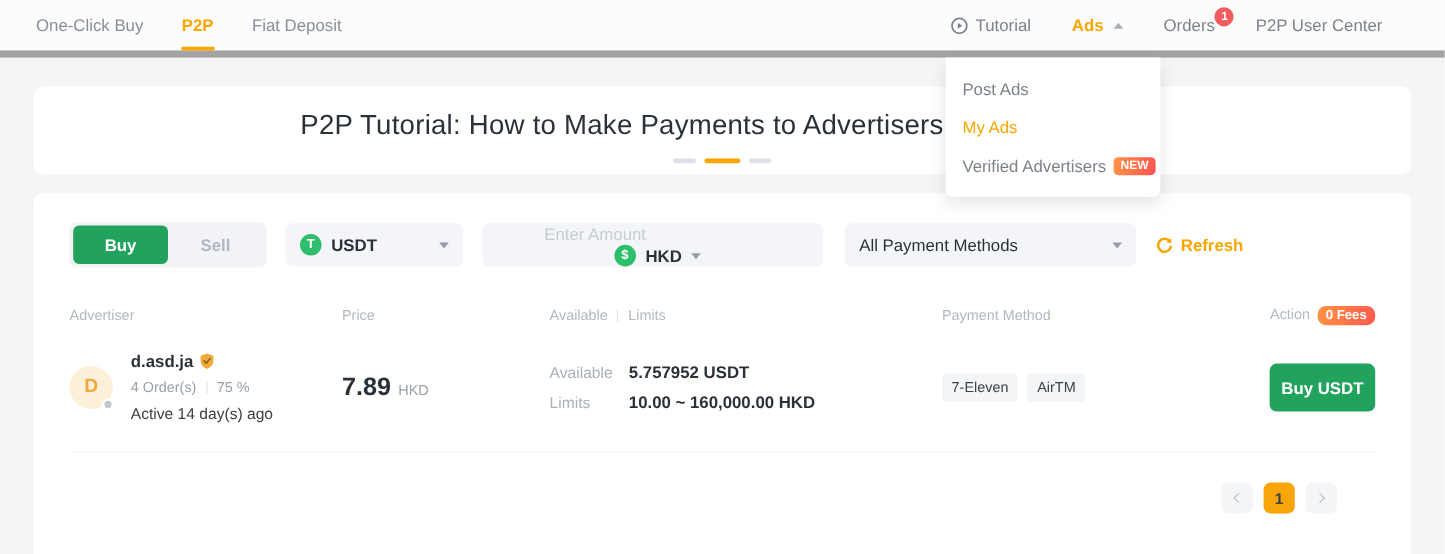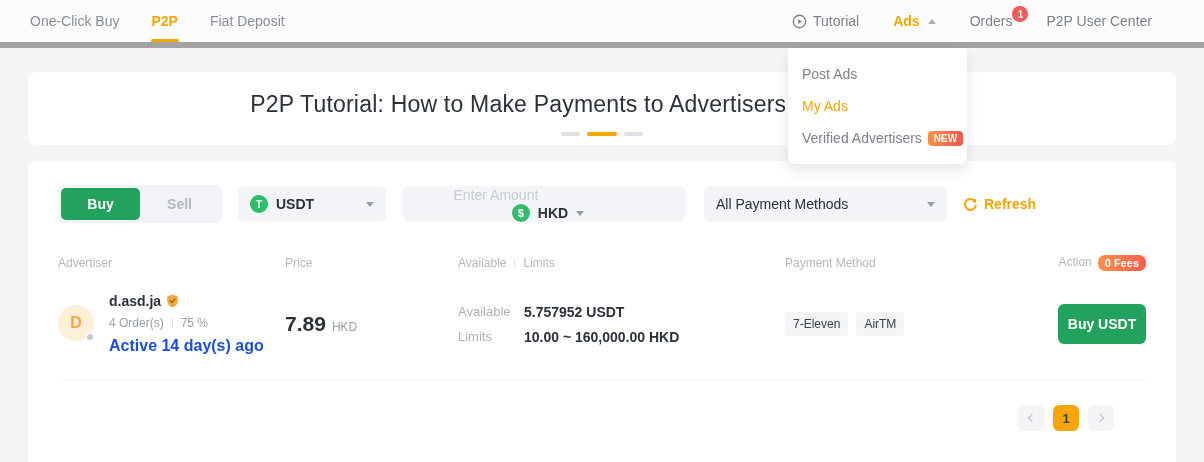--- a/index.html
+++ b/index.html
@@ -92,21 +92,21 @@
   .avatar { width:36px; height:36px; border-radius:50%; background:#fcf0d8; color:#f0a83c;
             font-size:16px; font-weight:bold; display:flex; align-items:center; justify-content:center;
             position:relative; flex:0 0 36px; margin-top:12px; }
   .status-dot { position:absolute; right:-1px; bottom:-1px; width:10px; height:10px; border-radius:50%;
                 background:#c4c9cf; border:2px solid #fff; }
   .adv-info { margin-left:15px; }
   .adv-name-line { display:flex; align-items:center; gap:5px; cursor:pointer; }
   .adv-name { font-size:14px; font-weight:bold; color:#2b3139; }
   .adv-meta { display:flex; align-items:center; gap:8px; font-size:12px; color:#9aa0a8; margin-top:7px; }
   .meta-sep { width:1px; height:10px; background:#e3e6ea; }
-  .adv-active { font-size:16px; color:#1d4ed8; margin-top:7px;font-weight:bold; }
+  .adv-active { font-size:13px; color:#404040; margin-top:7px; }
   .price-cell { display:flex; align-items:baseline; gap:6px; }
   .price-val { font-size:21px; font-weight:bold; color:#2b3139; }
   .price-cur { font-size:12px; color:#9aa0a8; }
   .al-cell { display:flex; flex-direction:column; gap:9px; font-size:13px; }
   .al-line { display:flex; align-items:center; }
   .al-label { color:#aab0b8; width:66px; }
   .al-value { color:#2b3139; font-weight:bold; font-size:14px; }
   .pm-cell { display:flex; gap:8px; }
   .pm-tag { background:#f4f5f7; border-radius:4px; padding:5px 8px; font-size:12px; color:#3b4149; }
   .action-cell { display:flex; justify-content:flex-end; }

